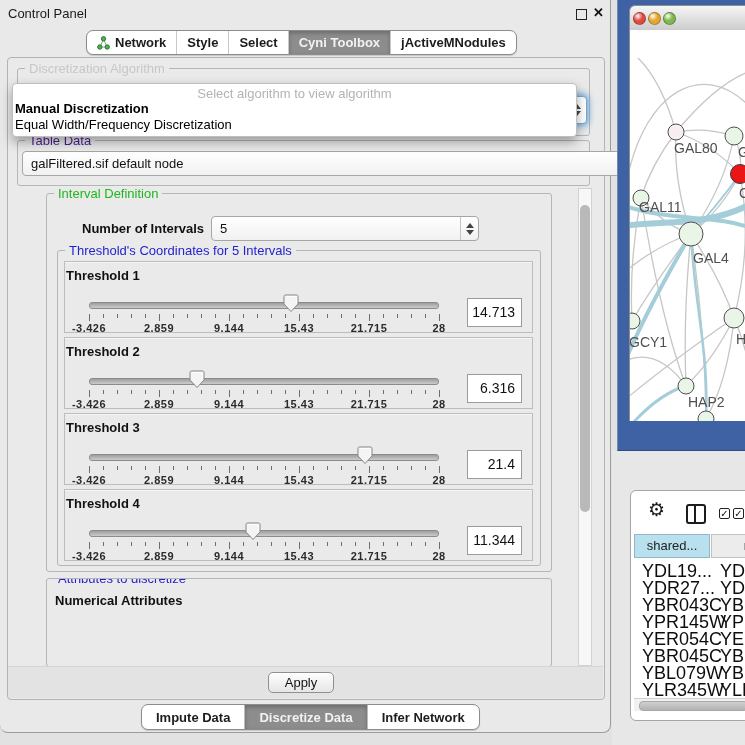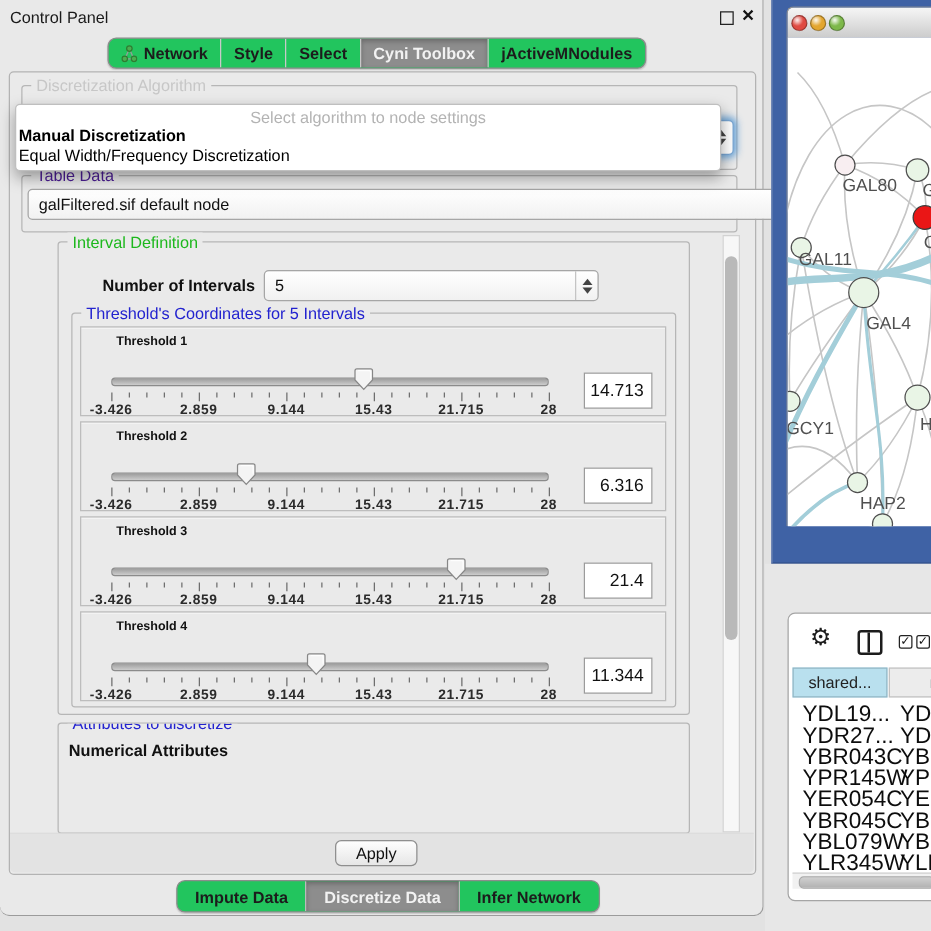--- a/index.html
+++ b/index.html
@@ -7,21 +7,21 @@
          font-family:"Liberation Sans",sans-serif;-webkit-font-smoothing:antialiased;}
   
   #cp{position:absolute;left:0;top:0;width:611px;height:733px;box-sizing:border-box;
       background:#e9e9e9;border-right:1px solid #9b9b9b;border-bottom:1px solid #9b9b9b;
       border-radius:0 0 8px 8px;}
   .cp-title{position:absolute;left:8px;top:6px;font-size:13px;color:#1a1a1a;}
   .float-ic{position:absolute;left:576px;top:9px;width:9px;height:9px;border:1.5px solid #222;background:transparent;}
   .close-ic{position:absolute;left:593px;top:5px;font-size:13px;font-weight:bold;color:#111;}
   
   .tabbar{position:absolute;display:flex;align-items:stretch;border:1px solid #8c8c8c;border-radius:7px;
-          overflow:hidden;background:#22c55e;box-shadow:0 1px 1px rgba(0,0,0,.15);}
+          overflow:hidden;background:#ffffff;box-shadow:0 1px 1px rgba(0,0,0,.15);}
   #top-tabs{left:86px;top:30px;height:23px;}
   .tab{display:flex;align-items:center;gap:5px;padding:0 10px;font-size:13px;font-weight:600;
        color:#1c1c1c;border-left:1px solid #c9c9c9;white-space:nowrap;}
   .tab:first-child{border-left:none;}
   .tab.selected{background:var(--selected-tab-bg);color:#f2f2f2;box-shadow:inset 0 2px 4px rgba(0,0,0,.25);}
   
   #cp-frame{position:absolute;left:7px;top:57px;width:596px;height:641px;border:1px solid #b3b3b3;
             border-radius:4px;background:#eaeaea;}
   
   .group{position:absolute;border:1px solid #b6b6b6;border-radius:3px;box-sizing:border-box;}
@@ -54,21 +54,21 @@
       border:1px solid #bfbfbf;border-radius:4px;box-shadow:0 5px 12px rgba(0,0,0,.35);z-index:5;box-sizing:border-box;}
   .popup-hint{text-align:center;color:#b3b3b3;font-size:13px;margin-top:2px;}
   .popup-opt{font-size:13px;line-height:16px;padding-left:2px;color:#000;}
   .popup-opt.bold{font-weight:bold;}
   
   .vtrack{position:absolute;left:578px;top:188px;width:14px;height:478px;background:#f7f7f7;border:1px solid #d2d2d2;box-sizing:border-box;}
   .vthumb{position:absolute;left:580px;top:205px;width:10px;height:307px;background:#b9b9b9;border-radius:6px;}
   
   .th-box{position:absolute;left:64px;width:469px;height:72px;background:#eaeaea;border:1px solid #bdbdbd;
           box-shadow:inset 0 1px 0 #f6f6f6;box-sizing:border-box;}
-  .th-label{position:absolute;left:28px;top:6px;font-size:10px;font-weight:bold;color:#111;}
+  .th-label{position:absolute;left:1px;top:6px;font-size:13px;font-weight:bold;color:#111;}
   .slider{position:absolute;left:24px;top:40px;width:350px;height:8px;}
   .track{position:absolute;left:0;right:0;top:0;height:5px;border-radius:3px;
          background:linear-gradient(#9e9e9e,#cccccc);border:1px solid #8b8b8b;}
   .thumb{position:absolute;top:-8px;width:16px;height:19px;margin-left:-8px;}
   .ticks{position:absolute;left:24px;top:52px;width:350px;height:8px;}
   .tick{position:absolute;top:0;width:1px;height:4px;background:#6e6e6e;}
   .tick.major{height:7px;}
   .tick-labels{position:absolute;left:24px;top:60px;width:350px;height:12px;}
   .tick-labels span{position:absolute;transform:translateX(-50%);font-size:11px;font-weight:bold;
                     color:#2b2b2b;letter-spacing:.5px;white-space:nowrap;}
@@ -171,21 +171,21 @@
       <span class="group-title">Discretization Algorithm</span>
     </div>
     <div id="algo-combo-frag">
       <span class="stepper">
           <span class="arr-up"></span>
           <span class="arr-dn"></span>
         </span>
     </div>
 
     <div id="algo-popup">
-      <div class="popup-hint">Select algorithm to node settings</div>
+      <div class="popup-hint">Select algorithm to view algorithm</div>
       <div id="popup-options">
           <div class="popup-opt bold">Manual Discretization</div>
           <div class="popup-opt">Equal Width/Frequency Discretization</div>
         </div>
     </div>
 
     <div class="group" id="grp-table">
       <span class="group-title" style="color:#4c1d95">Table Data</span>
     </div>
     <div class="combo" id="combo-table-data">

